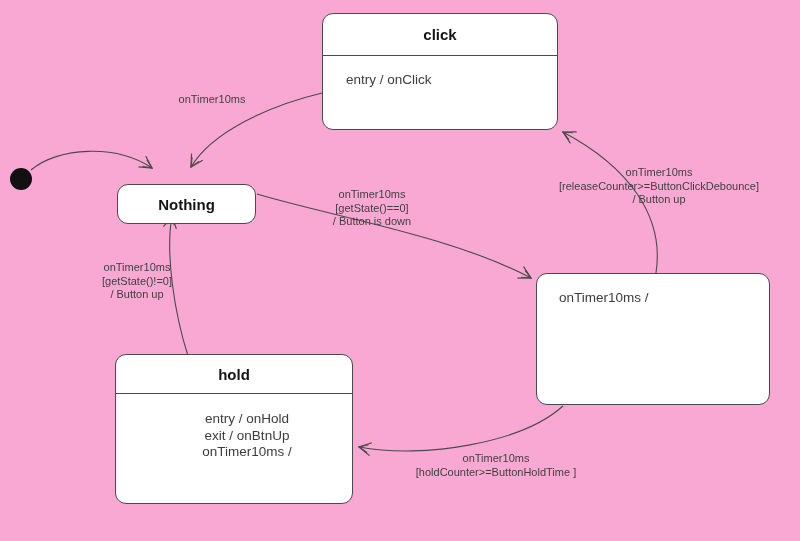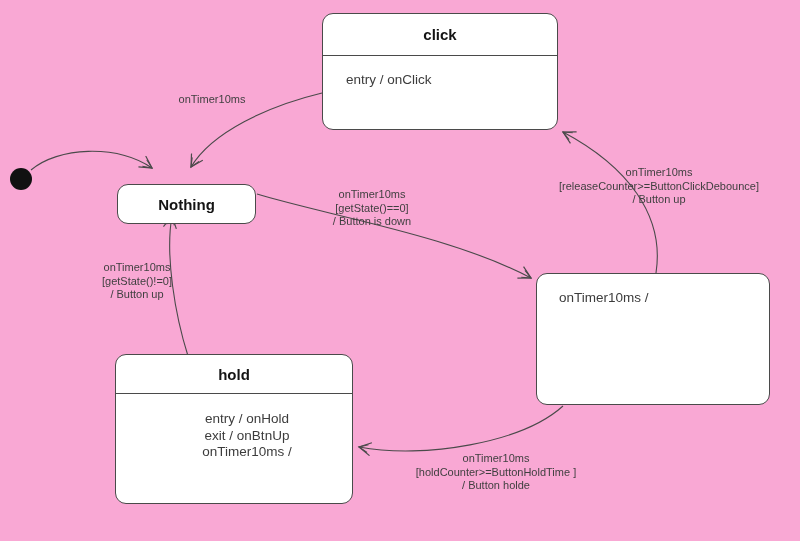--- a/index.html
+++ b/index.html
@@ -140,21 +140,20 @@
 
   <div class="transition-label label-down-click">
     <div>onTimer10ms</div>
     <div>[releaseCounter&gt;=ButtonClickDebounce]</div>
     <div>/ Button up</div>
   </div>
 
   <div class="transition-label label-down-hold">
     <div>onTimer10ms</div>
     <div>[holdCounter&gt;=ButtonHoldTime ]</div>
-    <div>/ Button holde</div>
   </div>
 
   <div class="transition-label label-hold-nothing">
     <div>onTimer10ms</div>
     <div>[getState()!=0]</div>
     <div>/ Button up</div>
   </div>
 
 </div>
 

